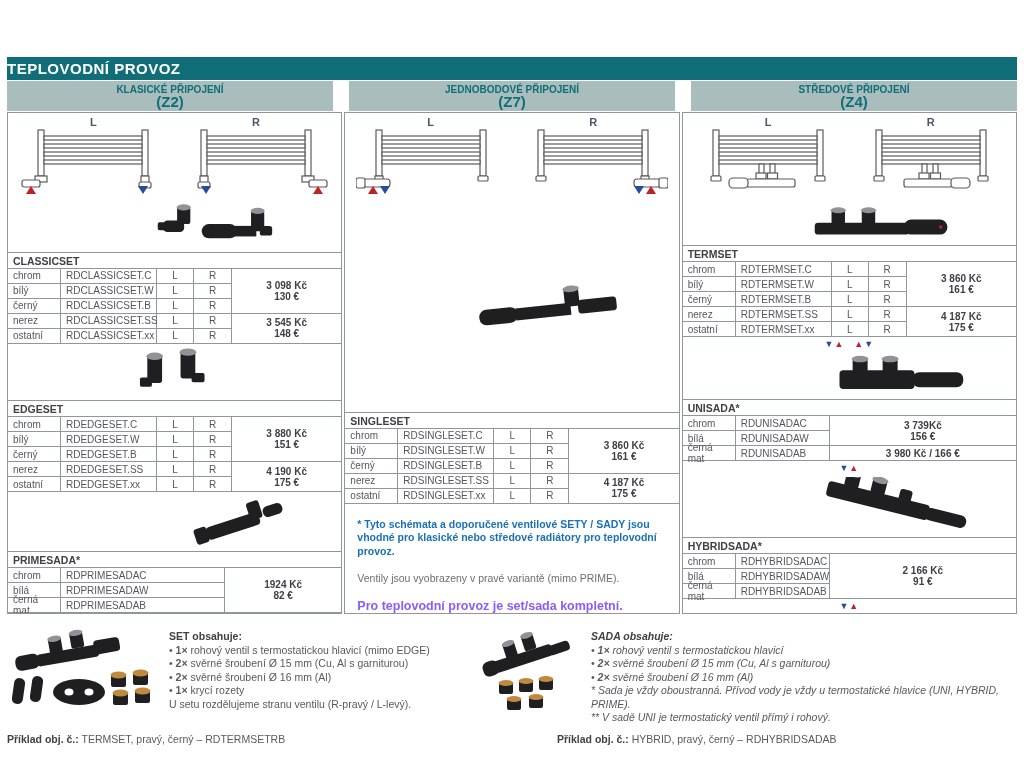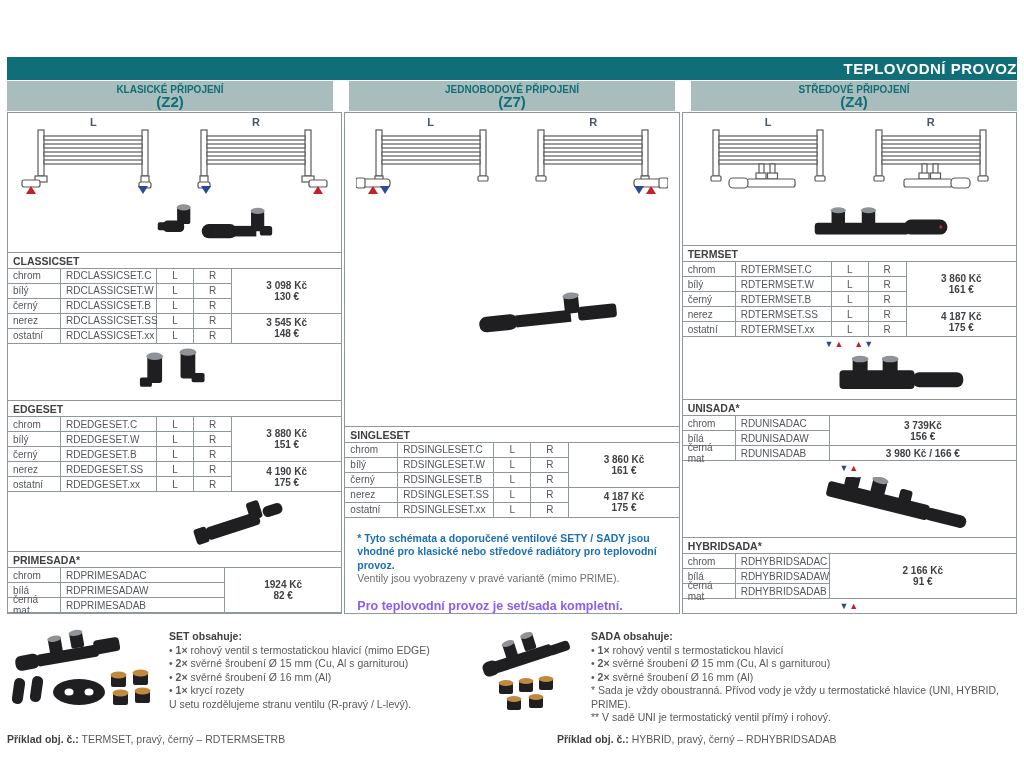--- a/index.html
+++ b/index.html
@@ -2,21 +2,21 @@
 <html><head>
 <meta charset="utf-8">
 <style>
   * { margin:0; padding:0; box-sizing:border-box; }
   html,body { background:#ffffff; }
   .page { position:relative; width:1024px; height:768px; background:#fff; overflow:hidden;
           font-family:"Liberation Sans", sans-serif; color:#58595b; }
   .content { position:absolute; left:7px; top:57px; width:1010px; }
 
   
-  .titlebar { height:23px; background:#0f6e78; display:flex; align-items:center; justify-content:flex-end; }
+  .titlebar { height:23px; background:#0f6e78; display:flex; align-items:center; justify-content:flex-start; }
   .titlebar span { color:#fff; font-weight:bold; font-size:15px; letter-spacing:.5px; }
 
   
   .headers { display:flex; gap:16px; margin-top:1px; }
   .colhead { flex:1; background:#a9bdbd; height:30px; display:flex; flex-direction:column;
              align-items:center; justify-content:center; line-height:12px; }
   .colhead .h1 { color:#0f6e78; font-weight:bold; font-size:10px; }
   .colhead .h2 { color:#0f6e78; font-weight:bold; font-size:15px; }
 
   
@@ -57,33 +57,33 @@
 
   
   .tri-red  { color:#c32127; }
   .tri-blue { color:#2a4a99; }
   .trirow { display:flex; justify-content:center; gap:10px; font-size:9px; line-height:12px;
             flex:0 0 auto; padding:1px 0; }
   .trirow .pair { letter-spacing:1px; }
 
   
   .notes { padding:14px 10px 0 12px; font-size:10.5px; line-height:13.5px; }
-  .note-blue { color:#1a70b7; font-weight:bold; }
+  .note-blue { color:#1a70b7; font-weight:bold; margin-bottom:14px; }
   .note-gray { color:#6d6e71; margin-bottom:14px; }
   .note-final { color:#8b5cf6; font-weight:bold; font-size:12.5px; margin-top:6px; }
 
   
   .footer { display:flex; margin-top:12px; align-items:flex-start; }
   .kit-photo { flex:0 0 auto; }
   .txtblock { font-size:10.5px; line-height:13.5px; color:#58595b; }
   .txtblock .bt { font-weight:bold; color:#414042; }
   .txtblock ul { list-style:none; }
   .txtblock li::before { content:"• "; color:#58595b; }
   .set-block { width:312px; padding-top:4px; margin-left:12px; }
-  .sada-block { flex:1; padding-top:4px; margin-left:10px; }
+  .sada-block { flex:1; padding-top:4px; margin-left:10px;font-style:italic; }
   .examples { display:flex; margin-top:8px; font-size:10.5px; }
   .examples .ex-left { width:550px; }
   .examples b { color:#414042; }
 </style>
 </head>
 <body>
 
 <div class="page">
 <div class="content">
 

